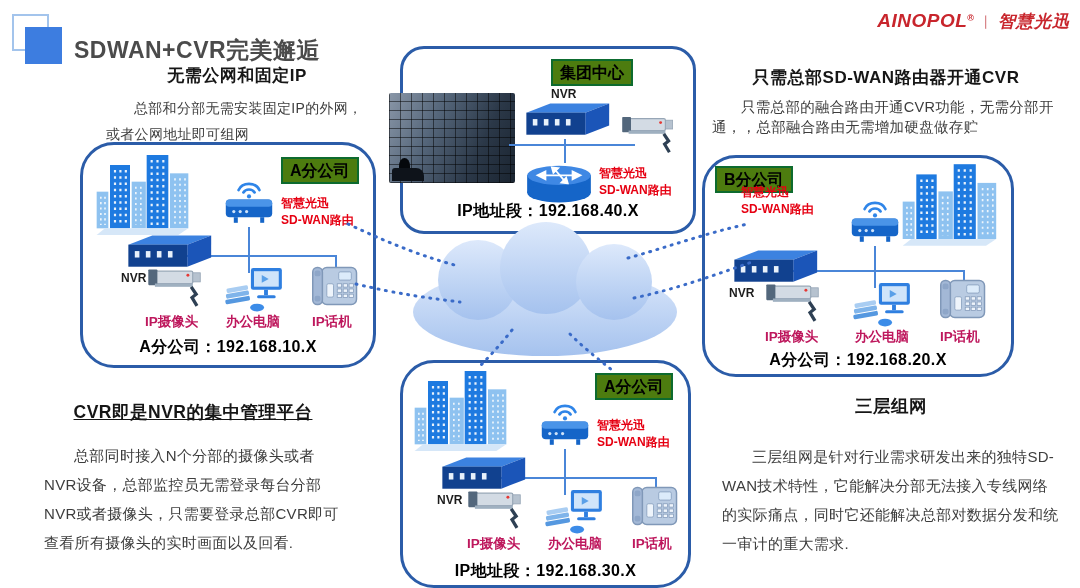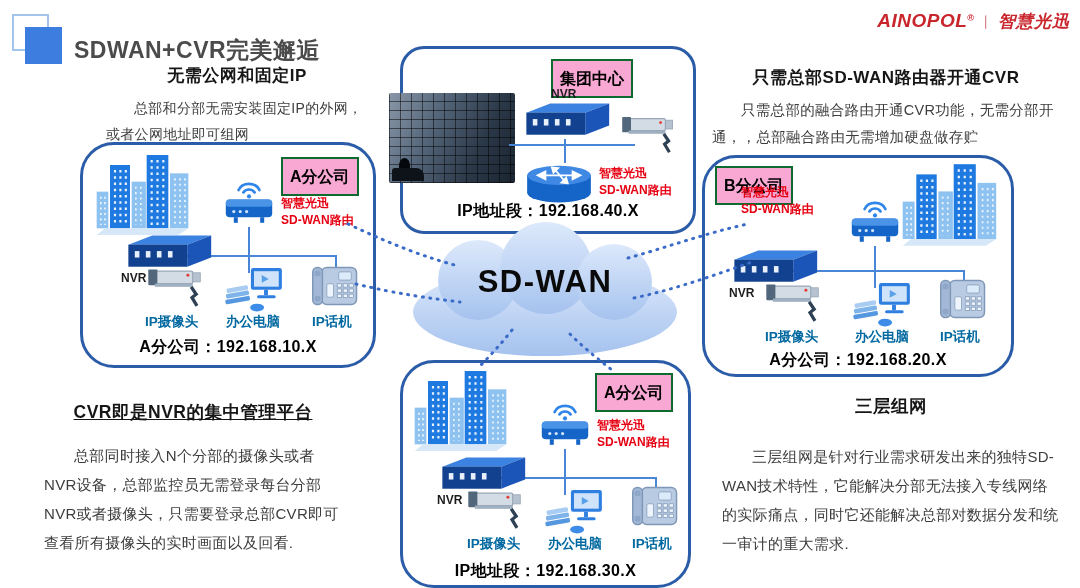--- a/index.html
+++ b/index.html
@@ -1,33 +1,33 @@
 <!DOCTYPE html>
 <html><head>
 <meta charset="utf-8">
 <style>
   html,body{margin:0;padding:0;background:#fff;font-family:"Liberation Sans",sans-serif;}
   .canvas{position:relative;width:1080px;height:588px;background:#fff;overflow:hidden;}
   .abs{position:absolute;}
   .site{position:absolute;border:3px solid #2b5ca8;border-radius:34px;background:#fff;}
   .site.hq{border-radius:24px;}
-  .glabel{position:absolute;background:#f9a8d4;border:2px solid #0d6b2f;color:#000;font-weight:700;font-size:16px;line-height:1.2;padding:8px 7px;white-space:nowrap;}
+  .glabel{position:absolute;background:#4d7c0f;border:2px solid #0d6b2f;color:#000;font-weight:700;font-size:16px;line-height:1.2;padding:2px 7px;white-space:nowrap;}
   .rlabel{position:absolute;color:#e60012;font-weight:700;font-size:12px;line-height:1.4;white-space:nowrap;}
   .nvrlabel{position:absolute;font-weight:700;font-size:12px;color:#1c1c1c;}
-  .devlabel{position:absolute;font-weight:700;font-size:13.5px;color:#0369a1;white-space:nowrap;}
+  .devlabel{position:absolute;font-weight:700;font-size:13.5px;color:#be185d;white-space:nowrap;}
   .ip{position:absolute;left:0;width:100%;text-align:center;font-weight:700;font-size:16px;color:#000;letter-spacing:0.4px;}
   .hline{position:absolute;height:2px;background:#4a86d8;}
   .vline{position:absolute;width:2px;background:#4a86d8;}
   .note{position:absolute;color:#3d3d3d;}
   .note h3{margin:0;font-weight:700;color:#161616;text-align:center;letter-spacing:0.5px;}
   .note p{margin:8px;text-indent:2em;letter-spacing:0.3px;}
   .note-tl h3{font-size:17px;margin-bottom:5px;}
   .note-tl p{font-size:14px;line-height:26px;}
   .note-tr h3{font-size:17px;margin-bottom:5px;}
-  .note-tr p{font-size:14.5px;line-height:27px;}
+  .note-tr p{font-size:14.5px;line-height:20px;}
   .note-bl h3{font-size:17.5px;margin-bottom:17px;text-decoration:underline;}
   .note-bl p{font-size:15px;line-height:29px;}
   .note-br h3{font-size:17.5px;margin-bottom:24px;}
   .note-br p{font-size:15px;line-height:29px;}
   .title-text{position:absolute;left:74px;top:20px;font-size:23px;font-weight:700;color:#4b4b4b;letter-spacing:0.5px;}
   .sqback{position:absolute;left:12px;top:14px;width:33px;height:33px;background:#fff;border:2px solid #a3c4ec;}
   .sqfront{position:absolute;left:25px;top:27px;width:37px;height:37px;background:#3d7de0;}
   .logo{position:absolute;top:10px;right:10px;color:#c8252c;white-space:nowrap;}
   .logo .brand{font-style:italic;font-weight:900;font-size:19px;letter-spacing:0.5px;}
   .logo .reg{font-size:9px;vertical-align:super;font-weight:700;}
@@ -306,21 +306,20 @@
     <div class="devlabel" style="left:229px;top:172px;">IP话机</div>
     <div class="ip" style="top:198px;">IP地址段：192.168.30.X</div>
   </div>
 
   <svg class="abs" style="left:406px;top:222px;" width="278" height="136" viewBox="0 0 278 136">
     <ellipse cx="139" cy="90" rx="132" ry="44" fill="url(#cloudgrad)"></ellipse>
     <circle cx="72" cy="58" r="40" fill="url(#cloudgrad)"></circle>
     <circle cx="140" cy="46" r="46" fill="url(#cloudgrad)"></circle>
     <circle cx="208" cy="60" r="38" fill="url(#cloudgrad)"></circle>
   </svg>
-  <div class="cloudlabel">SD-WAN</div>
 
   <svg class="overlay" viewBox="0 0 1080 588">
     <g fill="none" stroke="#3a6bc8" stroke-width="3" stroke-linecap="round" stroke-dasharray="1 6.5">
       <path d="M 348,224 C 395,246 425,257 458,266"></path>
       <path d="M 356,284 C 398,294 428,298 460,302"></path>
       <path d="M 628,258 C 668,247 706,233 748,224"></path>
       <path d="M 634,298 C 676,289 712,276 752,262"></path>
       <path d="M 512,330 C 501,344 490,356 478,368"></path>
       <path d="M 570,334 C 584,348 598,359 612,370"></path>
     </g>

